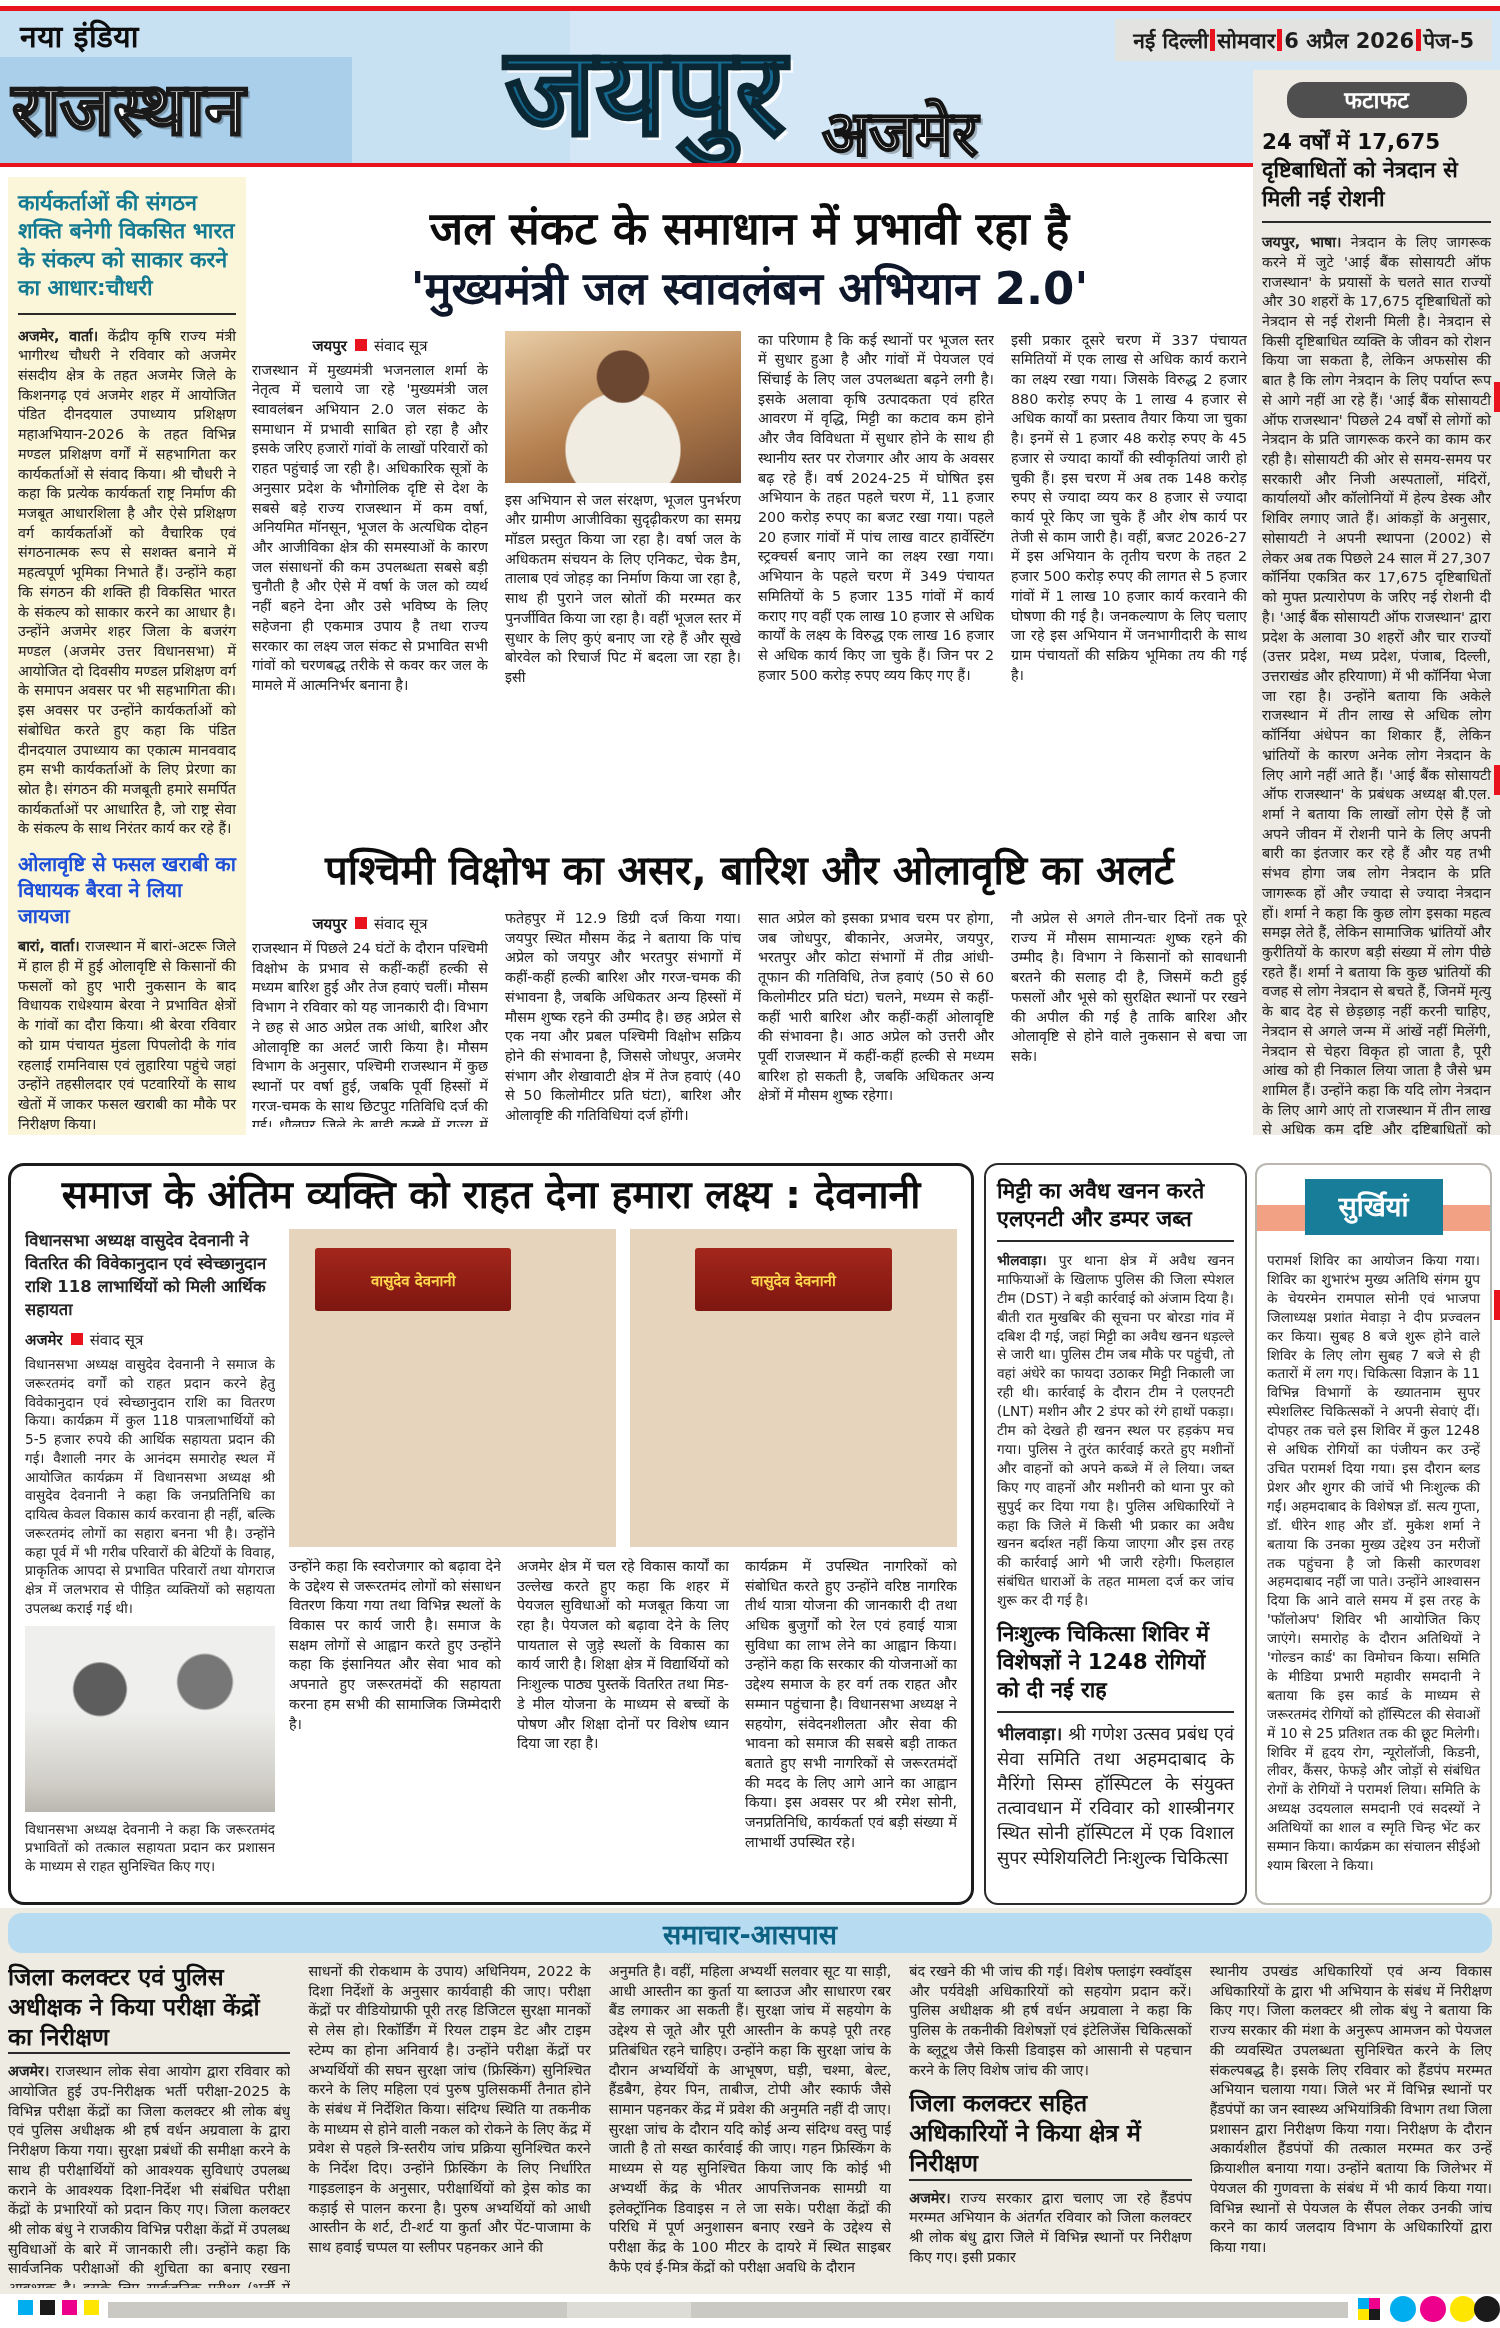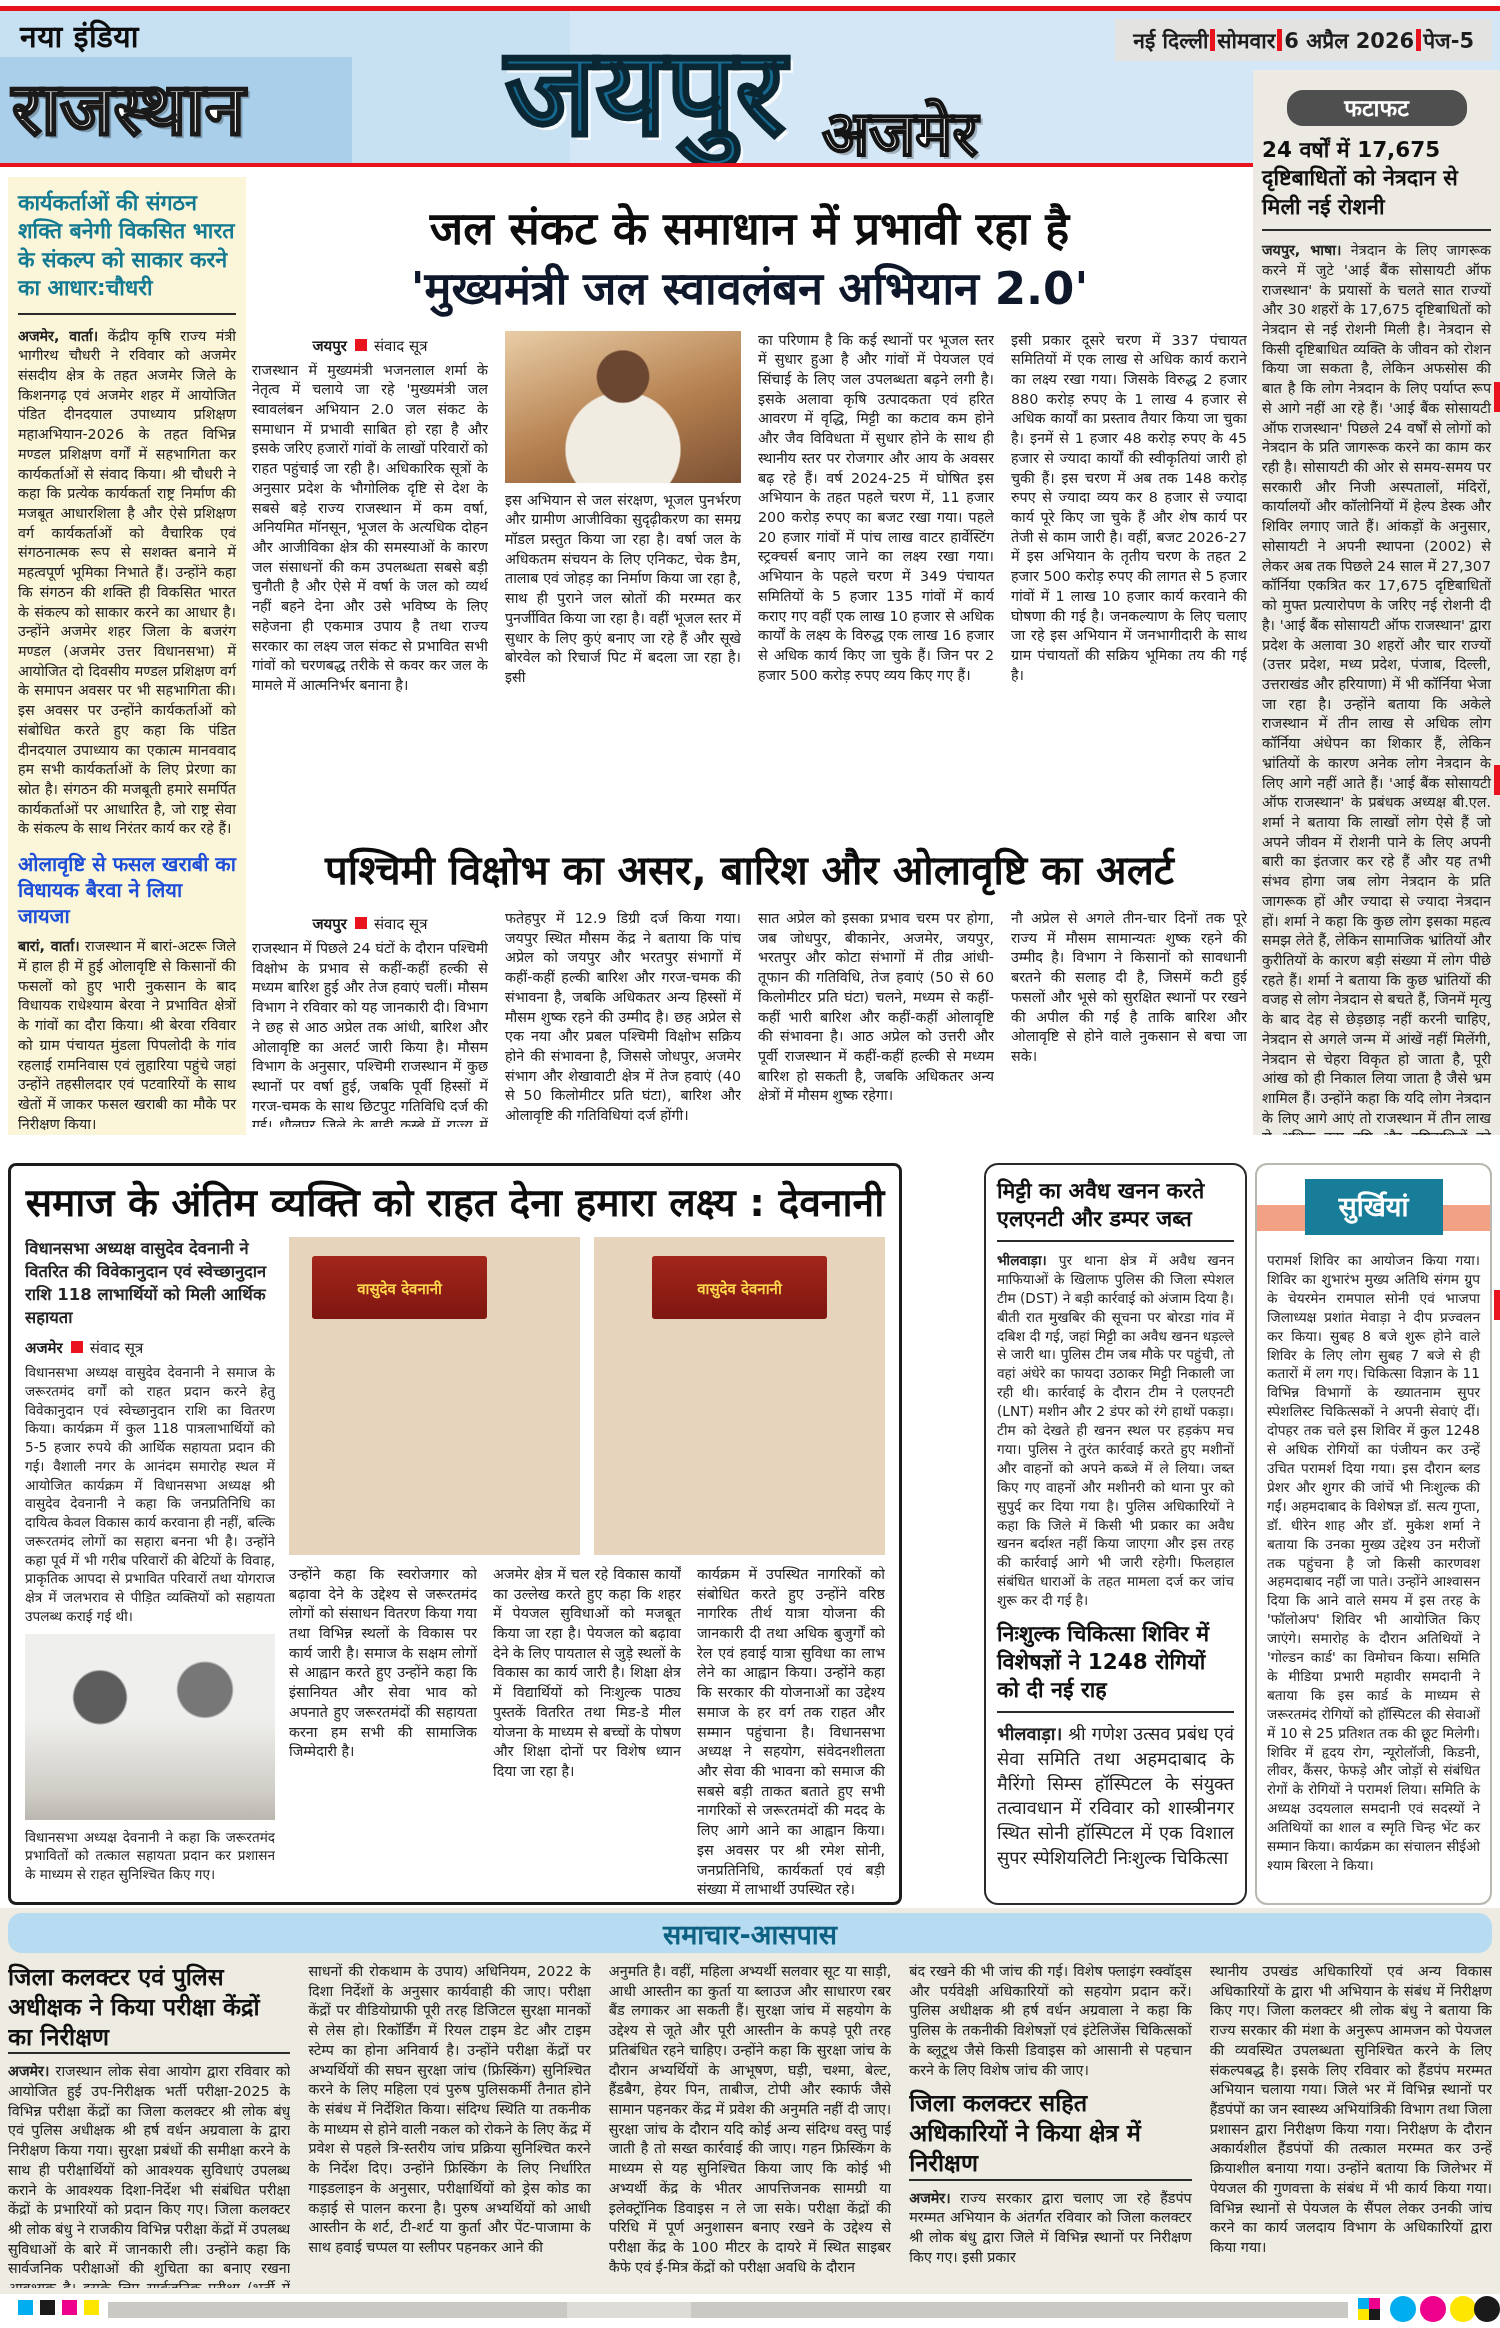--- a/index.html
+++ b/index.html
@@ -25,40 +25,40 @@
   .byline-row { text-align:center; font-size:15px; margin:4px 0 6px; }
   .byline-row b { font-weight:800; }
   .sq { display:inline-block; width:12px; height:12px; background:#e8131c; margin:0 7px 0 8px; }
   .col { overflow:hidden; }
   .dn { font-weight:800; }
   
   #left-col { left:8px; top:177px; width:238px; height:958px; background:#fbf6da; padding:12px 10px; overflow:hidden; }
   #left-col .hl { font-size:21.5px; line-height:1.32; font-weight:800; color:#137a92; padding-bottom:10px; border-bottom:2px solid #2a2a2a; margin-bottom:12px; }
   #left-col .hl2 { font-size:20px; line-height:1.3; font-weight:800; color:#1d4ed8; margin:12px 0 8px; }
   
-  #quick-col { left:1253px; top:70px; width:247px; height:1065px; background:#eceae3; padding:20px 9px; overflow:hidden; }
+  #quick-col { left:1253px; top:70px; width:247px; height:1065px; background:#eceae3; padding:12px 9px; overflow:hidden; }
   .quick-tag { width:180px; margin:0 auto 10px; height:36px; background:#4f4f4f; border-radius:16px; color:#fff; font-size:23px; font-weight:800; text-align:center; line-height:36px; }
   #quick-col .hl { font-size:21.5px; line-height:1.32; font-weight:800; color:#101010; padding-bottom:8px; border-bottom:2px solid #2a2a2a; margin-bottom:10px; }
   .red-tick { width:6px; height:30px; background:#e8131c; }
   
   #main-art { left:252px; top:177px; width:995px; height:666px; overflow:hidden; }
   #main-art .h1 { font-size:45px; font-weight:800; text-align:center; color:#0d0d0d; margin-top:26px; line-height:1.15; }
   #main-art .h2 { font-size:45px; font-weight:800; text-align:center; color:#0f172a; margin-top:8px; line-height:1.15; }
   .cols4 { display:flex; gap:17px; margin-top:16px; }
   .cols4 .col { width:236px; }
   .photo-cm { width:100%; height:152px; margin-bottom:8px;
     background:
       radial-gradient(circle at 50% 30%, #6b4630 0 16%, transparent 17%),
       radial-gradient(ellipse at 50% 78%, #f0ece2 0 34%, transparent 35%),
       linear-gradient(160deg,#e9cda6,#b5804f 55%,#7c5134); }
   
   #weather-art { left:252px; top:843px; width:995px; height:292px; overflow:hidden; }
   #weather-art .hl { font-size:40px; font-weight:800; text-align:center; color:#0d0d0d; line-height:1.15; margin-top:4px; }
   
-  #devnani-box { left:8px; top:1163px; width:894px; height:742px; border:3px solid #1c1c1c; border-radius:8px; background:#fff; padding:10px 14px; overflow:hidden; }
+  #devnani-box { left:8px; top:1163px; width:966px; height:742px; border:3px solid #1c1c1c; border-radius:16px; background:#fff; padding:2px 14px; overflow:hidden; }
   #devnani-box .hl { font-size:39px; font-weight:800; text-align:center; color:#0d0d0d; line-height:1.2; margin:4px 0 10px; }
   .dev-grid { display:grid; grid-template-columns:250px 1fr 1fr; grid-template-rows:318px auto; column-gap:14px; row-gap:10px; }
   .capcol { grid-row:1 / 3; overflow:hidden; }
   .capcol .caption { font-size:16.5px; font-weight:800; line-height:1.4; color:#272727; margin-bottom:8px; }
   .ceremony { width:100%; height:100%; position:relative; overflow:hidden;
     background:
       radial-gradient(circle at 15% 62%, #c79a72 0 7%, transparent 8%),
       radial-gradient(circle at 36% 56%, #b58760 0 8%, transparent 9%),
       radial-gradient(circle at 58% 64%, #c79a72 0 7%, transparent 8%),
       radial-gradient(circle at 80% 58%, #a97d58 0 8%, transparent 9%),

